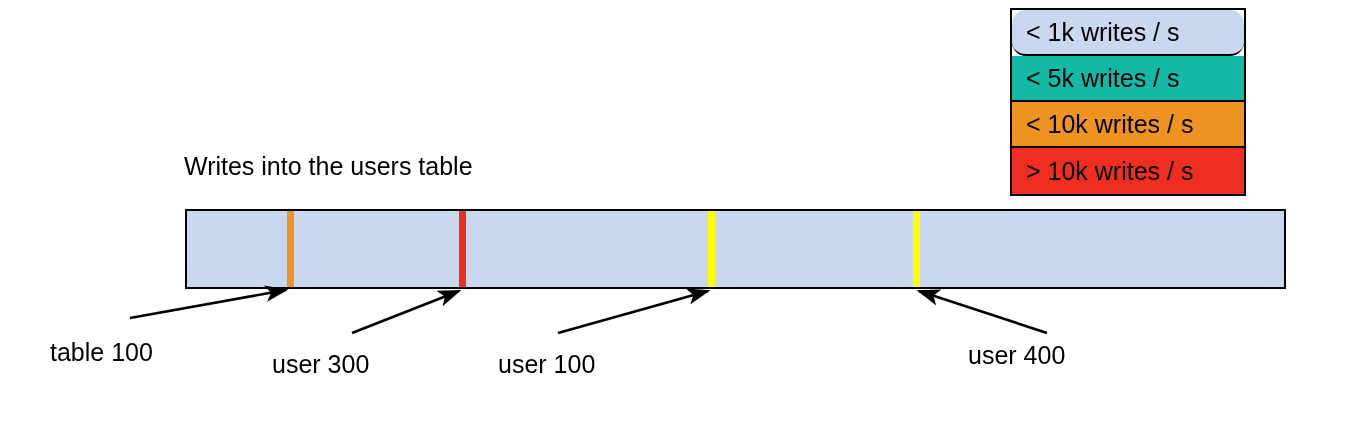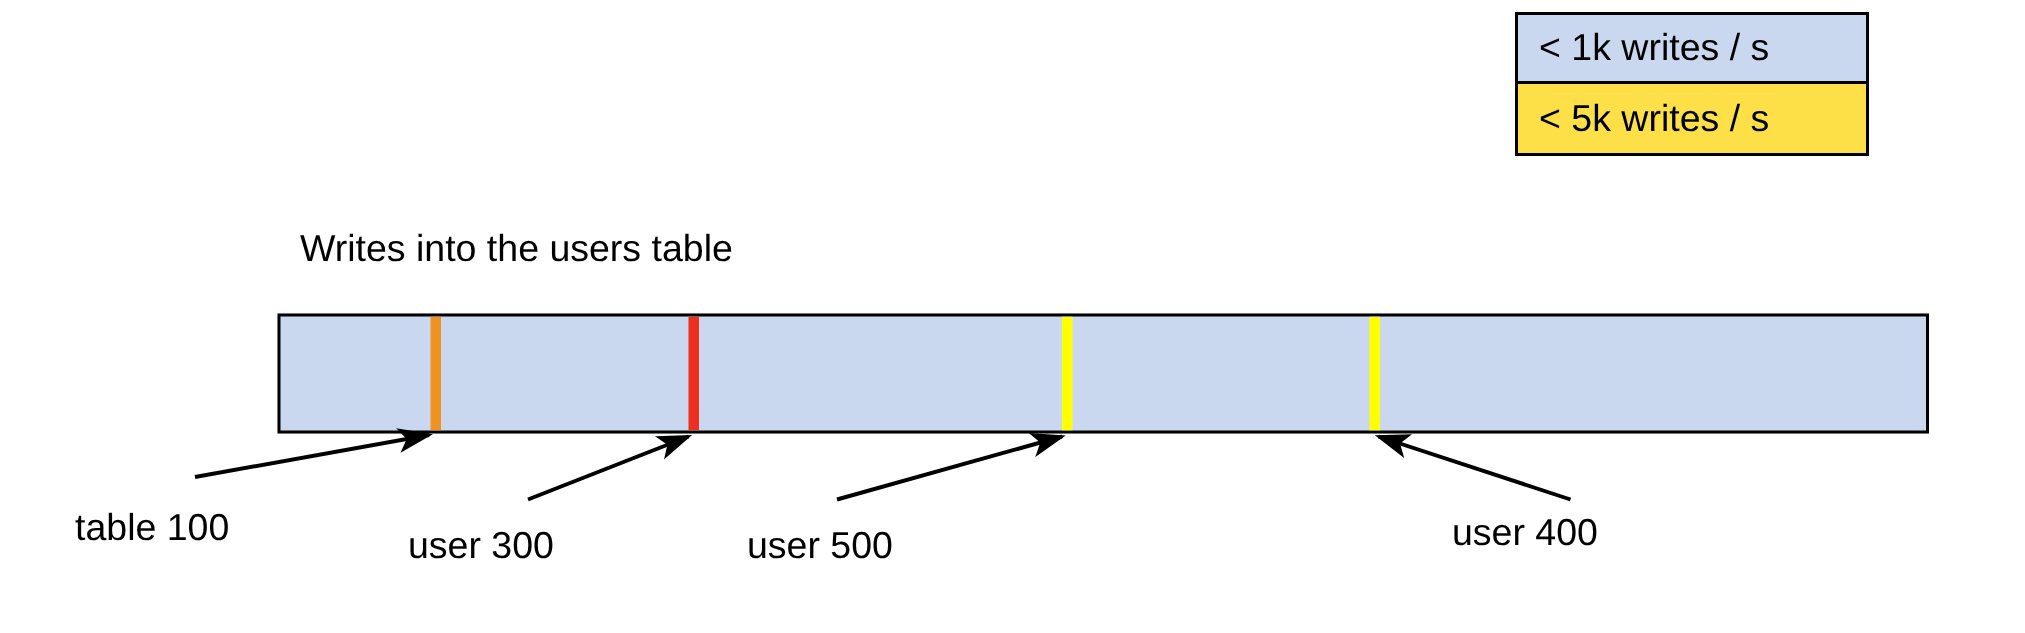--- a/index.html
+++ b/index.html
@@ -37,21 +37,21 @@
   .legend-label {
     font-size: 25px;
     line-height: 25px;
     letter-spacing: 0px;
     white-space: nowrap;
   }
 
   
   #chart-title {
     position: absolute;
-    left: 200px;
+    left: 184px;
     top: 152px;
     font-size: 25px;
     line-height: 28px;
     white-space: nowrap;
   }
 
   
   #users-bar {
     position: absolute;
     left: 185px;
@@ -83,25 +83,31 @@
     position: absolute;
     font-size: 25px;
     line-height: 28px;
     white-space: nowrap;
   }
 </style>
 </head>
 <body>
 
 <div id="legend">
-  <div class="legend-row" style="background:#c9d8ef;">
+  <div class="legend-row" style="background:#c9d8ef;border-radius:14px;">
     <span class="legend-label">&lt; 1k writes / s</span>
   </div>
-  <div class="legend-row" style="background:#fde047;">
+  <div class="legend-row" style="background:#14b8a6;">
     <span class="legend-label">&lt; 5k writes / s</span>
+  </div>
+  <div class="legend-row" style="background:#ee9322;">
+    <span class="legend-label">&lt; 10k writes / s</span>
+  </div>
+  <div class="legend-row" style="background:#ee2e1e;">
+    <span class="legend-label">&gt; 10k writes / s</span>
   </div>
 </div>
 
 <div id="chart-title">Writes into the users table</div>
 
 <div id="users-bar">
   <div class="stripe" style="left:100px; background:#ee9322;"></div>
   <div class="stripe" style="left:272px; background:#ee2e1e;"></div>
   <div class="stripe" style="left:521px; background:#ffff00;"></div>
   <div class="stripe" style="left:726px; background:#ffff00;"></div>
@@ -114,14 +120,14 @@
     </marker>
   </defs>
   <line x1="130" y1="318" x2="286" y2="290" stroke="#000000" stroke-width="2.6" marker-end="url(#arrowhead)"></line>
   <line x1="352" y1="333" x2="459" y2="291" stroke="#000000" stroke-width="2.6" marker-end="url(#arrowhead)"></line>
   <line x1="558" y1="333" x2="708" y2="291" stroke="#000000" stroke-width="2.6" marker-end="url(#arrowhead)"></line>
   <line x1="1047" y1="333" x2="919" y2="291" stroke="#000000" stroke-width="2.6" marker-end="url(#arrowhead)"></line>
 </svg>
 
 <div class="user-label" style="left:50px; top:338px;">table 100</div>
 <div class="user-label" style="left:272px; top:350px;">user 300</div>
-<div class="user-label" style="left:498px; top:350px;">user 500</div>
+<div class="user-label" style="left:498px; top:350px;">user 100</div>
 <div class="user-label" style="left:968px; top:341px;">user 400</div>
 
 </body></html>

